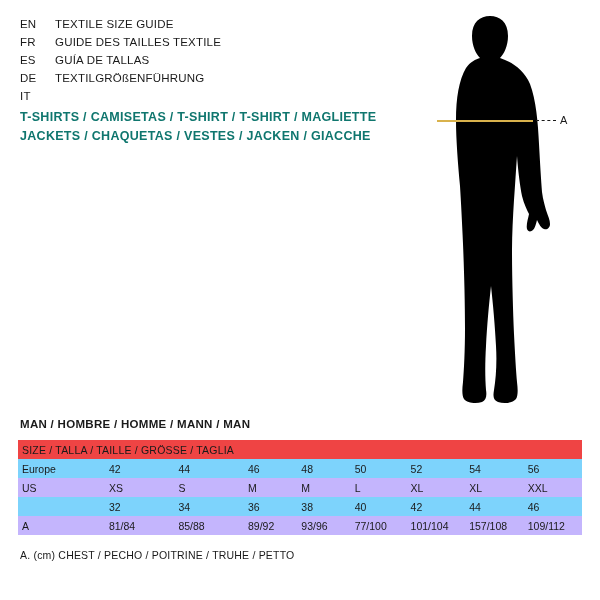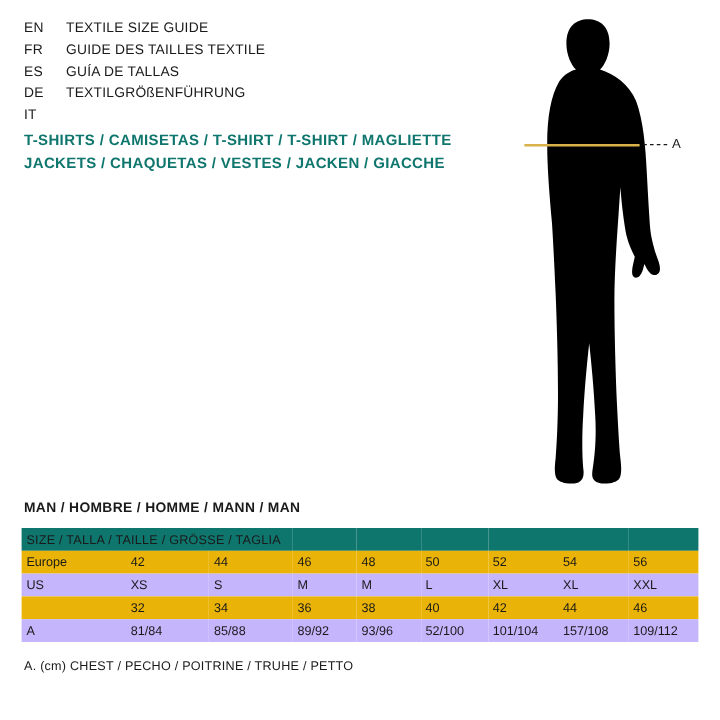--- a/index.html
+++ b/index.html
@@ -102,26 +102,26 @@
     border-collapse: collapse;
     font-size: 10.5px;
   }
   table.size-table td {
     height: 19px;
     padding: 0 0 0 4px;
     vertical-align: middle;
     white-space: nowrap;
   }
   tr.header-row td {
-    background: #0f766e;
+    background: #ef4444;
     font-weight: normal;
     letter-spacing: 0.2px;
   }
   tr.row-even td {
-    background: #eab308;
+    background: #7dd3fc;
   }
   tr.row-odd td {
     background: #c4b5fd;
   }
   td.col-label {
     width: 86px;
   }
   td.col-val {
     width: 68px;
     text-align: left;
@@ -259,21 +259,21 @@
         <td class="col-val">42</td>
         <td class="col-val">44</td>
         <td class="col-val">46</td>
       </tr>
       <tr class="row-odd">
         <td class="col-label">A</td>
         <td class="col-val">81/84</td>
         <td class="col-val">85/88</td>
         <td class="col-val">89/92</td>
         <td class="col-val">93/96</td>
-        <td class="col-val">52/100</td>
+        <td class="col-val">77/100</td>
         <td class="col-val">101/104</td>
         <td class="col-val">157/108</td>
         <td class="col-val">109/112</td>
       </tr>
     </tbody>
   </table>
 
   <div class="footnote">A. (cm) CHEST / PECHO / POITRINE / TRUHE / PETTO</div>
 
 </div>

